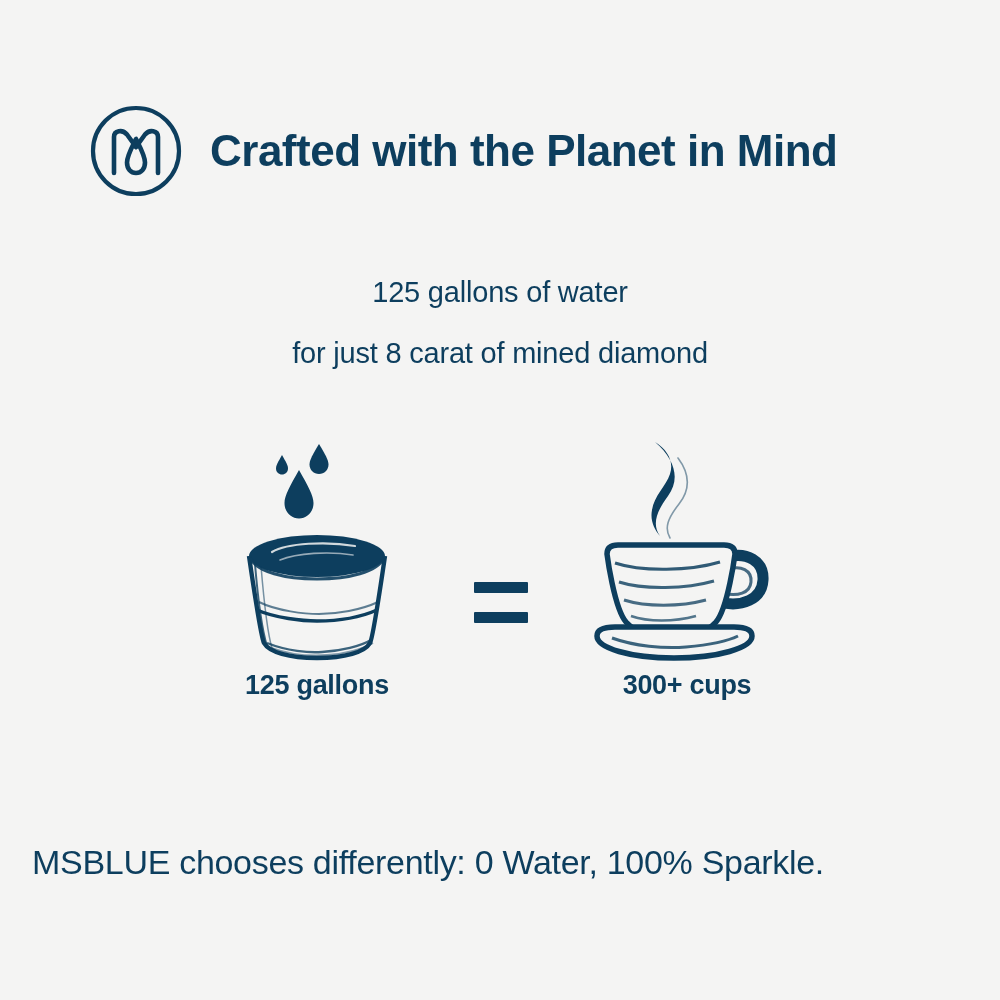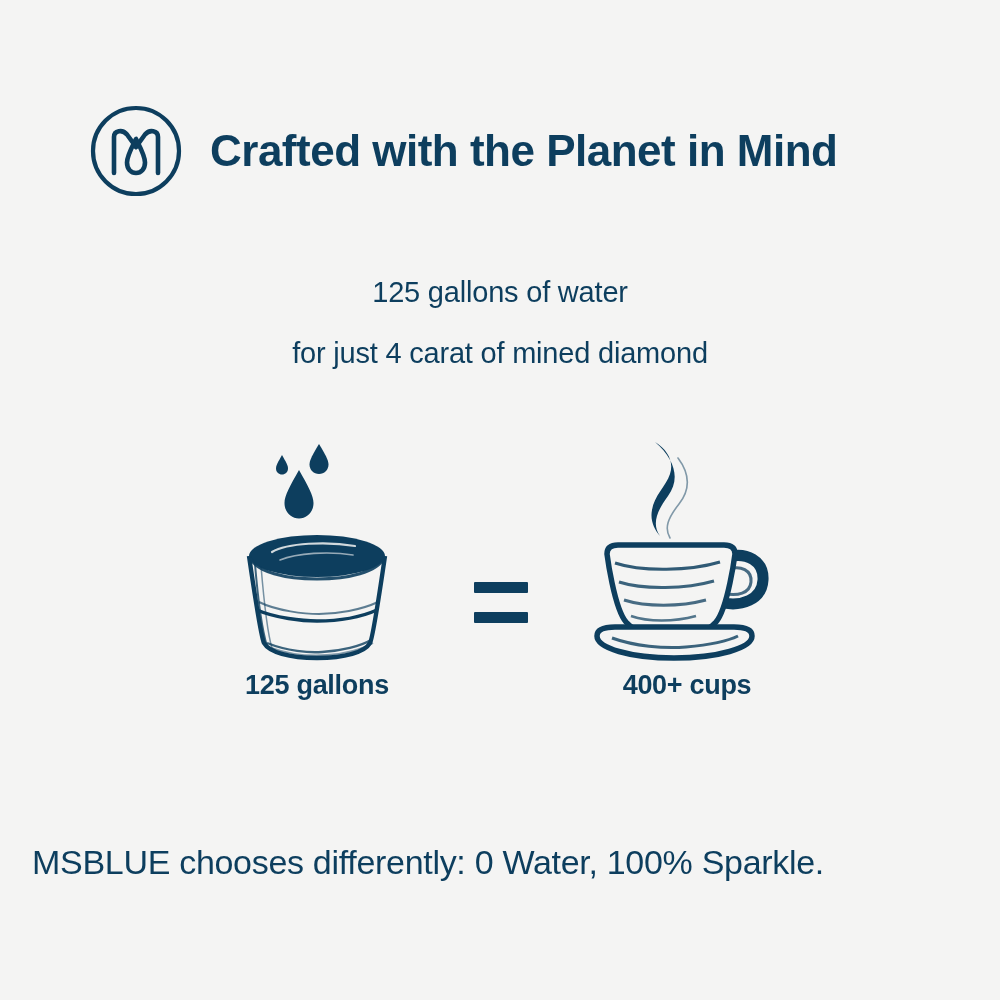--- a/index.html
+++ b/index.html
@@ -146,21 +146,21 @@
 
         <path d="M48 36 C43 46 39 53 39 59.5 C39 66 43 70 48 70 C53 70 57 66 57 59.5 C57 53 53 46 48 36 Z" fill="none" stroke="#0d3e5e" stroke-width="4.6" stroke-linecap="round" stroke-linejoin="round"></path>
       </svg>
     </span>
 
     <h1 class="headline">Crafted with the Planet in Mind</h1>
   </div>
 
   <div class="subtitle">
     <div class="subtitle-line">125 gallons of water</div>
-    <div class="subtitle-line">for just 4 carat of mined diamond</div>
+    <div class="subtitle-line">for just 8 carat of mined diamond</div>
   </div>
 
   <div class="comparison">
 
     <div class="compare-item left">
       <div class="icon-box">
         <svg viewBox="0 0 200 240" width="200" height="240" aria-hidden="true">
           <g fill="#0d3e5e">
 
             <path d="M65 25 C61 32 59 35.5 59 38.5 C59 42 61.7 44.5 65 44.5 C68.3 44.5 71 42 71 38.5 C71 35.5 69 32 65 25 Z"></path>
@@ -210,20 +210,20 @@
 
           <path d="M33 133 C60 142 108 141 138 132" fill="none" stroke="#0d3e5e" stroke-width="3" opacity="0.85"></path>
           <path d="M37 152 C62 160 104 159 132 151" fill="none" stroke="#0d3e5e" stroke-width="3" opacity="0.8"></path>
           <path d="M42 170 C64 177 98 177 124 170" fill="none" stroke="#0d3e5e" stroke-width="3" opacity="0.75"></path>
           <path d="M49 186 C66 192 92 192 114 186" fill="none" stroke="#0d3e5e" stroke-width="2.6" opacity="0.7"></path>
 
           <path d="M15 206 C15 200 22 197 33 197 L152 197 C163 197 170 200 170 206 C170 218 136 228 92 228 C48 228 15 218 15 206 Z" fill="#f4f4f3" stroke="#0d3e5e" stroke-width="5.5" stroke-linejoin="round"></path>
           <path d="M30 208 C52 216 82 219 104 217 C126 215 146 211 156 206" fill="none" stroke="#0d3e5e" stroke-width="3" opacity="0.8"></path>
         </svg>
       </div>
-      <div class="item-label">400+ cups</div>
+      <div class="item-label">300+ cups</div>
     </div>
 
   </div>
 
   <div class="tagline">MSBLUE chooses differently: 0 Water, 100% Sparkle.</div>
 
 </div>
 
 </body></html>

